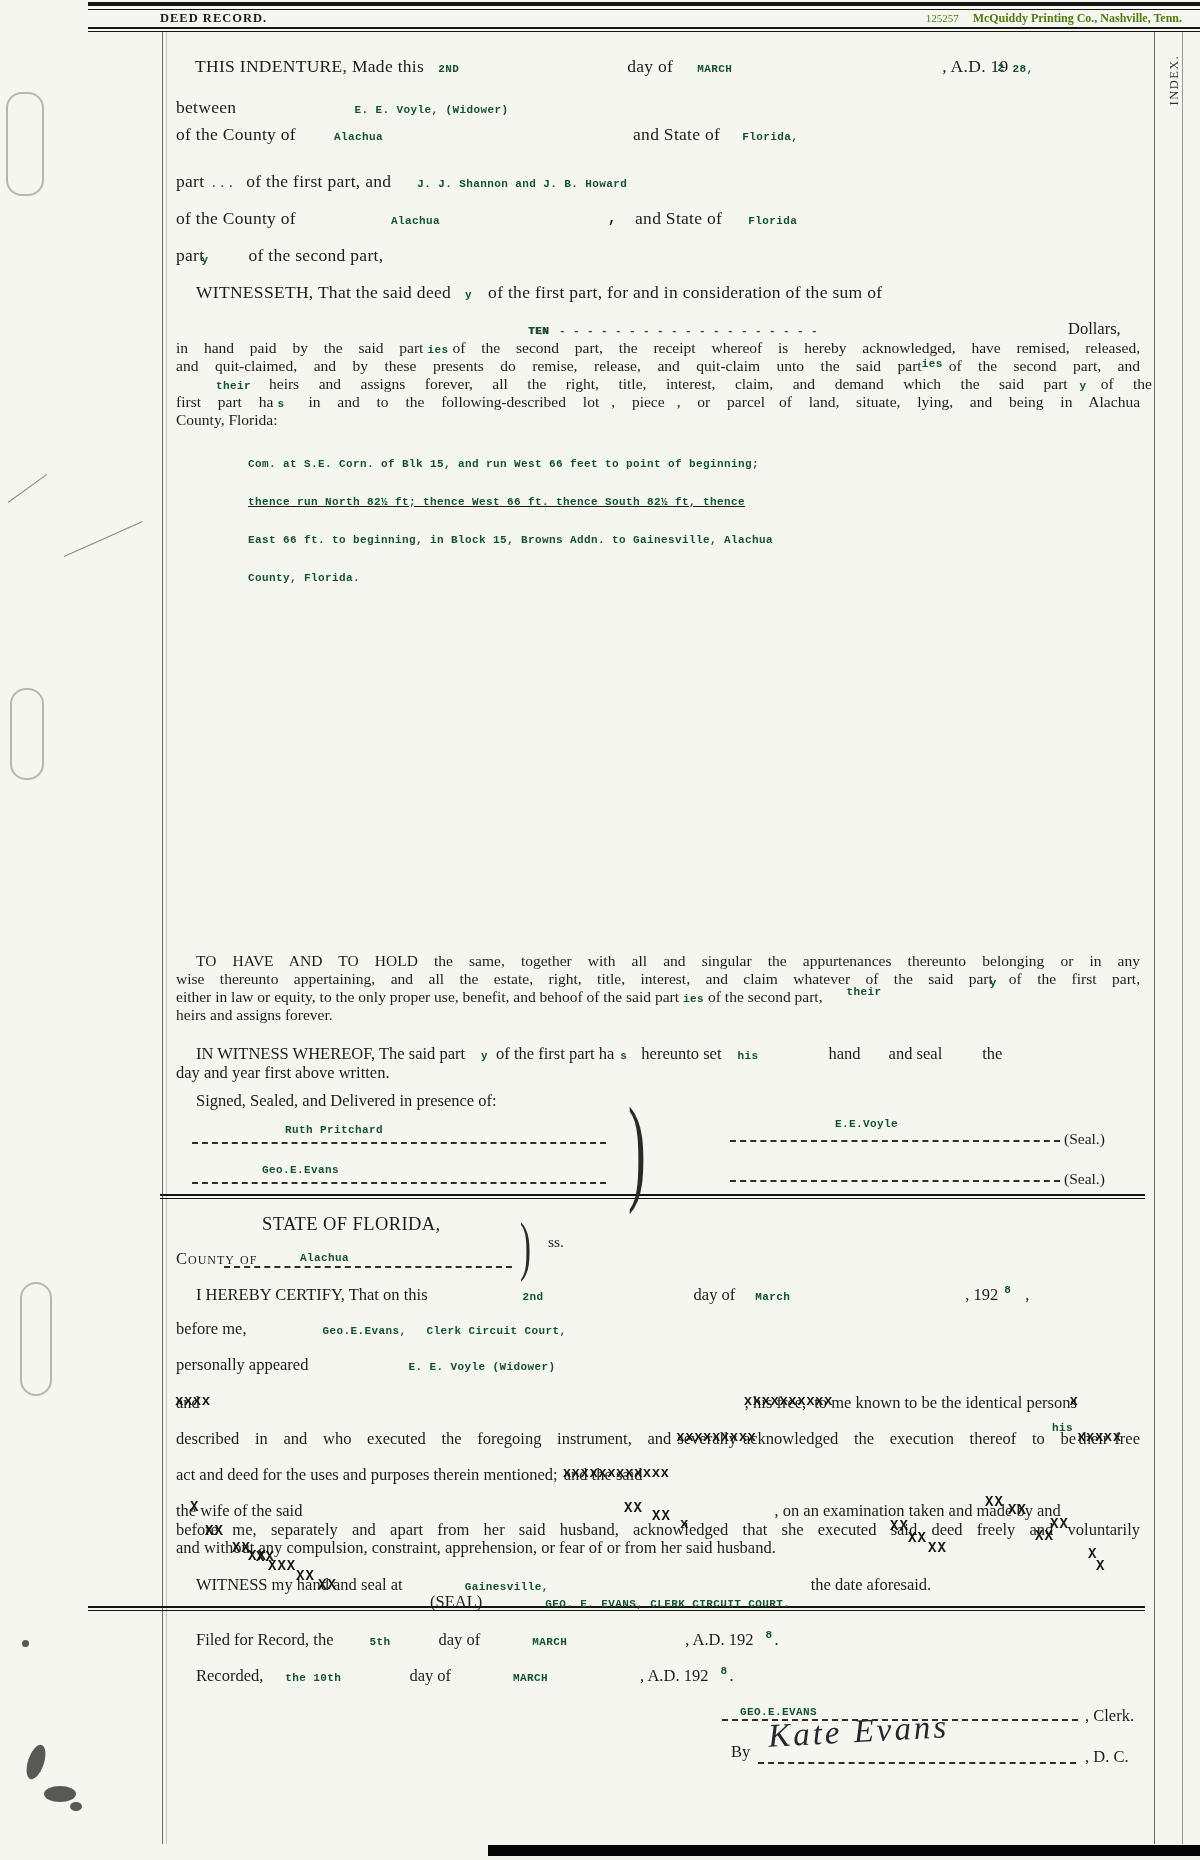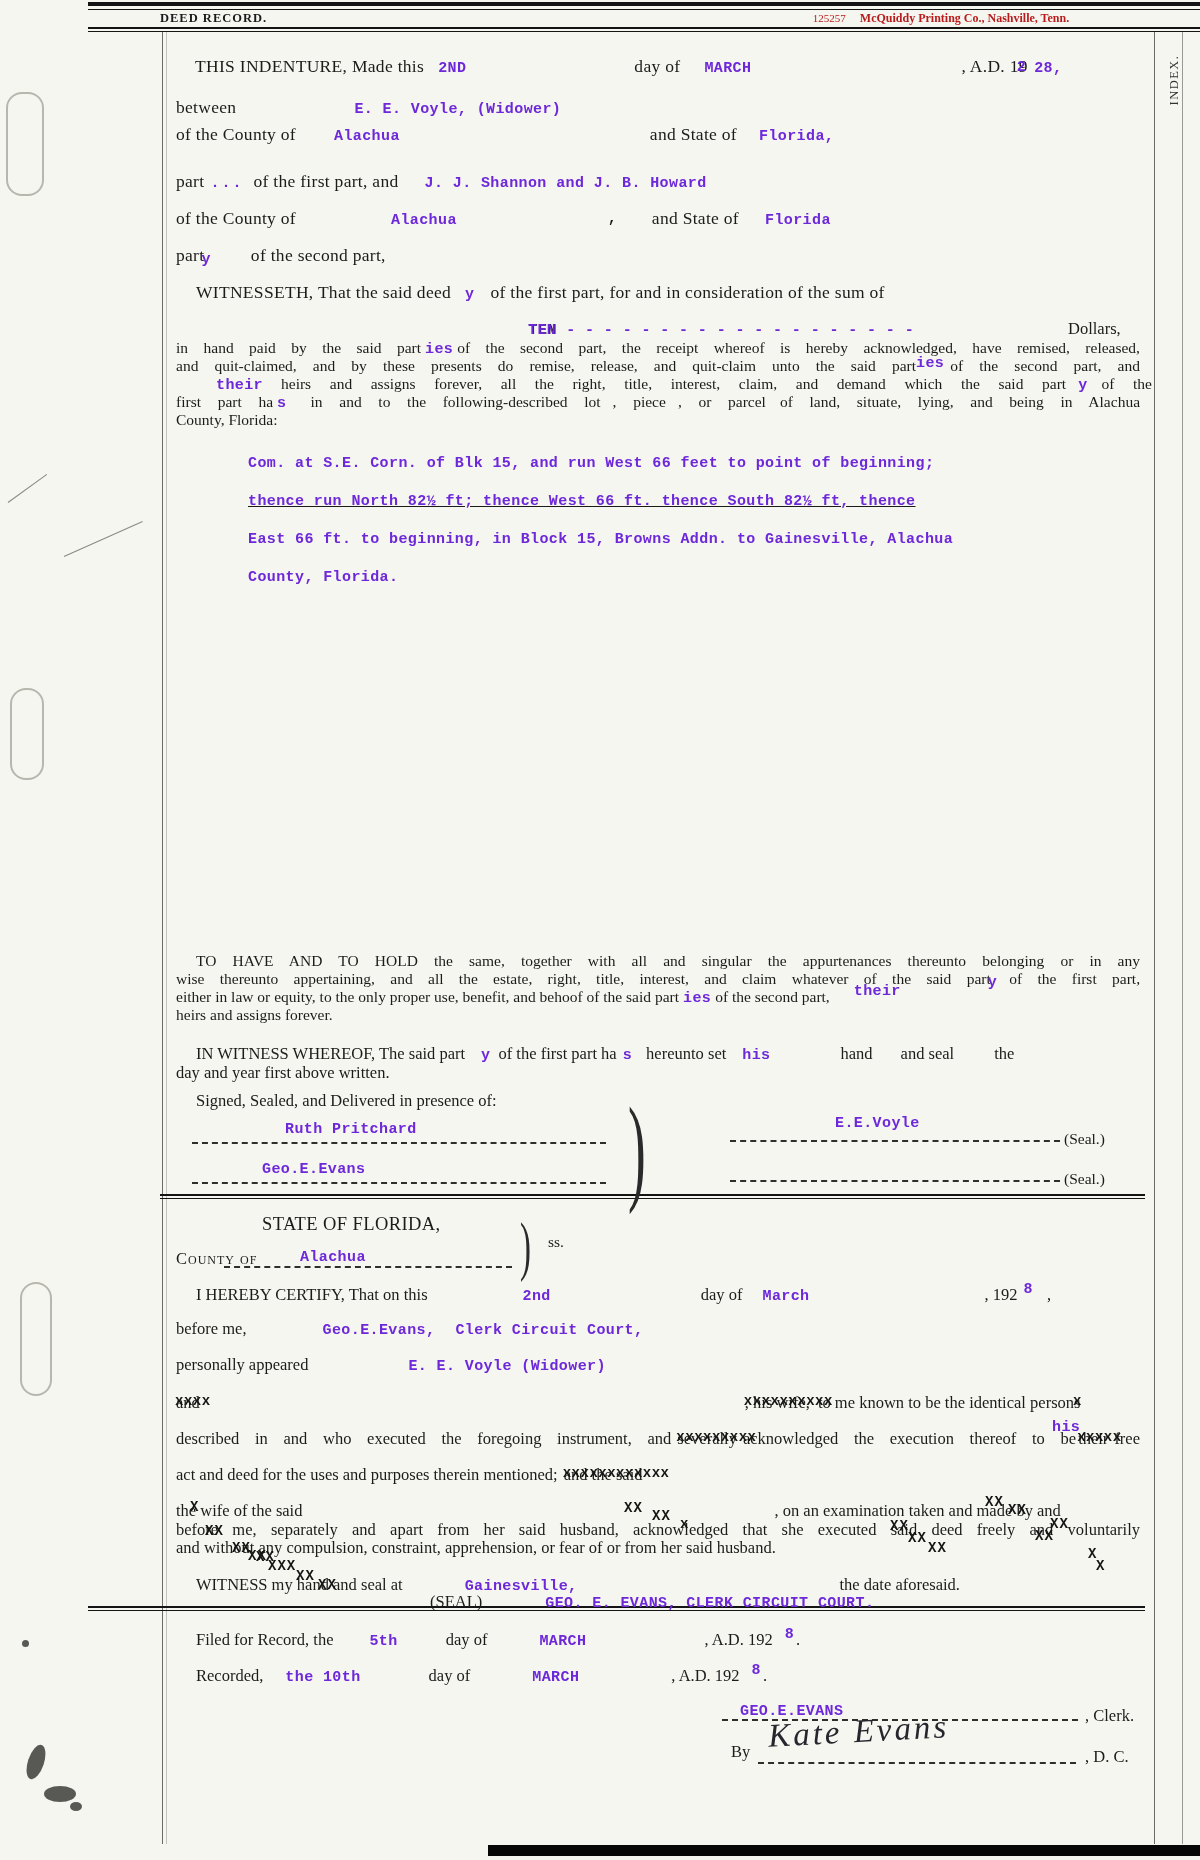--- a/index.html
+++ b/index.html
@@ -1,20 +1,20 @@
 <!DOCTYPE html>
 <html><head>
 <meta charset="utf-8">
 <style>
   html,body{margin:0;padding:0;background:#e7e7e2;}
   #page{position:relative;width:1200px;height:1860px;background:#f6f6f1;overflow:hidden;
         font-family:"Liberation Serif",serif;color:#1b1b1a;}
   .line{position:absolute;white-space:nowrap;font-size:17px;line-height:1.15;}
   .p{font-family:"Liberation Serif",serif;}
-  .t{font-family:"Liberation Mono",monospace;font-weight:700;font-size:15px;letter-spacing:.4px;color:#6d28d9;}
+  .t{font-family:"Liberation Mono",monospace;font-weight:700;font-size:11px;letter-spacing:.4px;color:#14532d;}
   .sm{font-size:15.5px;}
   .md{font-size:16.5px;}
   .md2{font-size:18.5px;letter-spacing:.4px;}
   .lg{font-size:17.5px;letter-spacing:.3px;}
   .sc{font-variant:small-caps;letter-spacing:1px;}
   .sup{position:relative;top:-7px;}
   .sup2{position:relative;top:-4px;}
   .ov{margin-left:-11px;position:relative;top:-1px;}
   .ov2{margin-left:-3px;position:relative;top:2px;}
   .dots{letter-spacing:2px;}
@@ -32,21 +32,21 @@
   .mark{position:absolute;font-family:"Liberation Mono",monospace;font-weight:700;
         font-size:14px;color:#141414;letter-spacing:1px;}
   .hr{position:absolute;background:#141414;}
   .vr{position:absolute;width:1px;}
   .dash{position:absolute;border-top:2px dashed #2e2e2c;height:0;}
   .punch{position:absolute;border:2px solid #b7b7ae;border-radius:16px;}
   .smudge{position:absolute;background:#3c3c38;border-radius:50%;opacity:.85;}
   .slash{position:absolute;height:1px;background:#8a8a84;transform-origin:left center;}
   .hdr-left{position:absolute;left:160px;top:11px;font-size:12.5px;font-weight:700;
         letter-spacing:1px;color:#1a1a1a;}
-  .hdr-right{position:absolute;left:700px;top:11px;width:482px;text-align:center;font-size:12px;color:#b91c1c;}
+  .hdr-right{position:absolute;left:700px;top:11px;width:482px;text-align:right;font-size:12px;color:#4d7c0f;}
   .hdr-num{font-size:11px;margin-right:14px;}
   .hdr-co{font-weight:700;}
   .index{position:absolute;left:1144px;top:50px;width:60px;height:60px;}
   .index span{display:block;width:60px;height:60px;line-height:60px;text-align:center;
         transform:rotate(-90deg);font-size:12.5px;letter-spacing:1.5px;color:#333;}
   .bottombar{position:absolute;left:488px;top:1845px;width:712px;height:11px;background:#070707;}
 </style>
 </head>
 <body>
 
@@ -129,21 +129,21 @@
       <div class="line sm" style="left: 1064px; top: 1170px;"><span class="p">(Seal.)</span></div>
       <div class="line brace-lg" style="left: 628px; top: 1082px;"><span class="p">)</span></div>
       <div class="line md2" style="left: 262px; top: 1214px;"><span class="p">STATE OF FLORIDA,</span></div>
       <div class="line sm" style="left: 548px; top: 1233px;"><span class="p">ss.</span></div>
       <div class="line md sc" style="left: 176px; top: 1250px;"><span class="p">County of</span></div>
       <div class="line" style="left: 300px; top: 1246px;"><span class="t">Alachua</span></div>
       <div class="line brace-md" style="left: 520px; top: 1208px;"><span class="p">)</span></div>
       <div class="line md" style="left: 196px; top: 1286px;"><span class="p">I HEREBY CERTIFY, That on this</span><span class="t" style="margin-left: 95px;">2nd</span><span class="p" style="margin-left: 150px;">day of</span><span class="t" style="margin-left: 20px;">March</span><span class="p" style="margin-left: 175px;">, 192</span><span class="t sup" style="margin-left: 6px;">8</span><span class="p" style="margin-left: 14px;">,</span></div>
       <div class="line md" style="left: 176px; top: 1320px;"><span class="p">before me,</span><span class="t" style="margin-left: 76px;">Geo.E.Evans,</span><span class="t" style="margin-left: 20px;">Clerk Circuit Court,</span></div>
       <div class="line md" style="left: 176px; top: 1356px;"><span class="p">personally appeared</span><span class="t" style="margin-left: 100px;">E. E. Voyle (Widower)</span></div>
-      <div class="line md" style="left: 176px; top: 1394px;"><span class="p xo" data-x="xxxx">and</span><span class="p xo" data-x="xxxxxxxxxx" style="margin-left: 545px;">, his wife,</span><span class="p" style="margin-left: 8px;">to me known to be the identical person</span><span class="p xo" data-x="x">s</span></div>
+      <div class="line md" style="left: 176px; top: 1394px;"><span class="p xo" data-x="xxxx">and</span><span class="p xo" data-x="xxxxxxxxxx" style="margin-left: 545px;">, his free,</span><span class="p" style="margin-left: 8px;">to me known to be the identical person</span><span class="p xo" data-x="x">s</span></div>
       <div class="line" style="left: 1052px; top: 1416px;"><span class="t">his</span></div>
       <div class="line md j" style="left: 176px; top: 1430px;"><span class="p">described in and who executed the foregoing instrument, and</span><span class="p xo" data-x="xxxxxxxxx" style="margin-left: 6px;">severally</span><span class="p" style="margin-left: 6px;">acknowledged the execution thereof to be</span><span class="p xo" data-x="xxxxx" style="margin-left: 2px;">their</span><span class="p" style="margin-left: 6px;">free</span></div>
       <div class="line md" style="left: 176px; top: 1466px;"><span class="p">act and deed for the uses and purposes therein mentioned;</span><span class="p xo" data-x="xxxxxxxxxxxx" style="margin-left: 6px;">and the said</span></div>
       <div class="line md" style="left: 176px; top: 1502px;"><span class="p">the wife of the said</span><span class="p" style="margin-left: 472px;">, on an examination taken and made by and</span></div>
       <div class="line md j" style="left: 176px; top: 1521px;"><span class="p">before me, separately and apart from her said husband, acknowledged that she executed said deed freely and voluntarily</span></div>
       <div class="line md" style="left: 176px; top: 1539px;"><span class="p">and without any compulsion, constraint, apprehension, or fear of or from her said husband.</span></div>
       <div class="line md" style="left: 196px; top: 1576px;"><span class="p">WITNESS my hand and seal at</span><span class="t" style="margin-left: 62px;">Gainesville,</span><span class="p" style="margin-left: 262px;">the date aforesaid.</span></div>
       <div class="line md" style="left: 430px; top: 1593px;"><span class="p">(SEAL)</span><span class="t" style="margin-left: 63px;">GEO. E. EVANS, CLERK CIRCUIT COURT.</span></div>
       <div class="line md" style="left: 196px; top: 1631px;"><span class="p">Filed for Record, the</span><span class="t" style="margin-left: 36px;">5th</span><span class="p" style="margin-left: 48px;">day of</span><span class="t" style="margin-left: 52px;">MARCH</span><span class="p" style="margin-left: 118px;">, A.D. 192</span><span class="t sup" style="margin-left: 12px;">8</span><span class="p" style="margin-left: 2px;">.</span></div>
       <div class="line md" style="left: 196px; top: 1667px;"><span class="p">Recorded,</span><span class="t" style="margin-left: 22px;">the 10th</span><span class="p" style="margin-left: 68px;">day of</span><span class="t" style="margin-left: 62px;">MARCH</span><span class="p" style="margin-left: 92px;">, A.D. 192</span><span class="t sup" style="margin-left: 12px;">8</span><span class="p" style="margin-left: 2px;">.</span></div>

